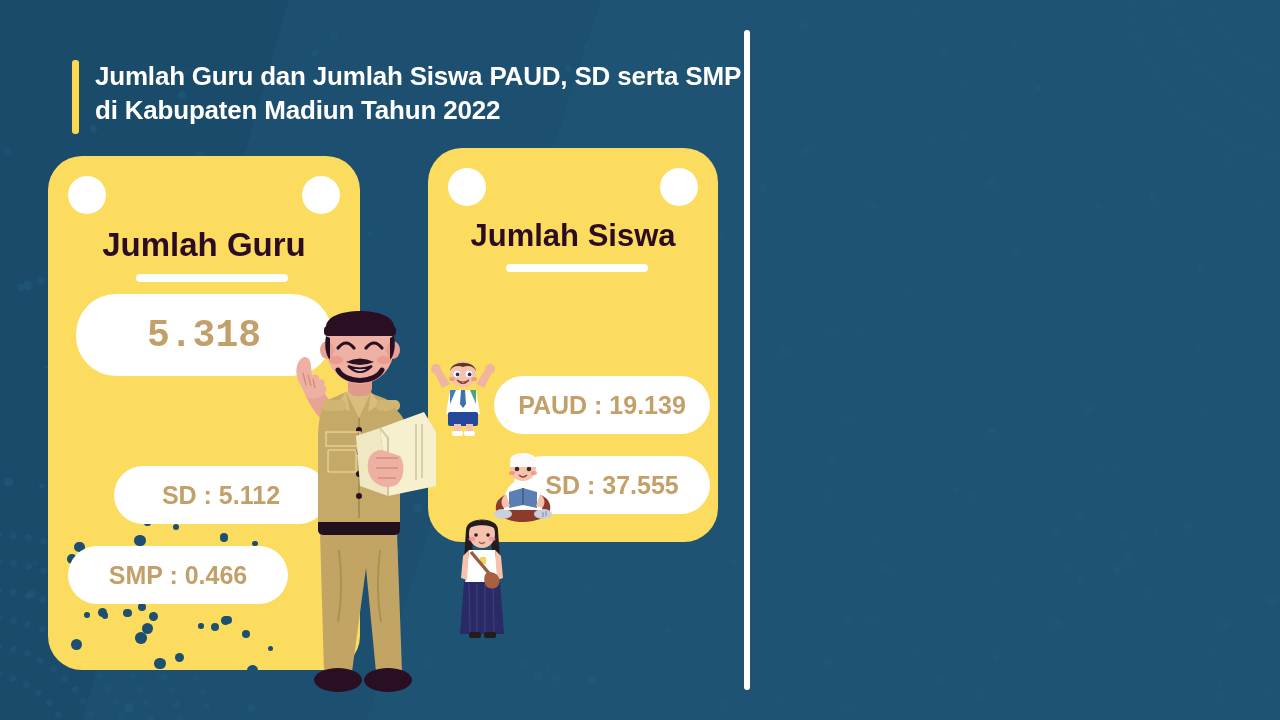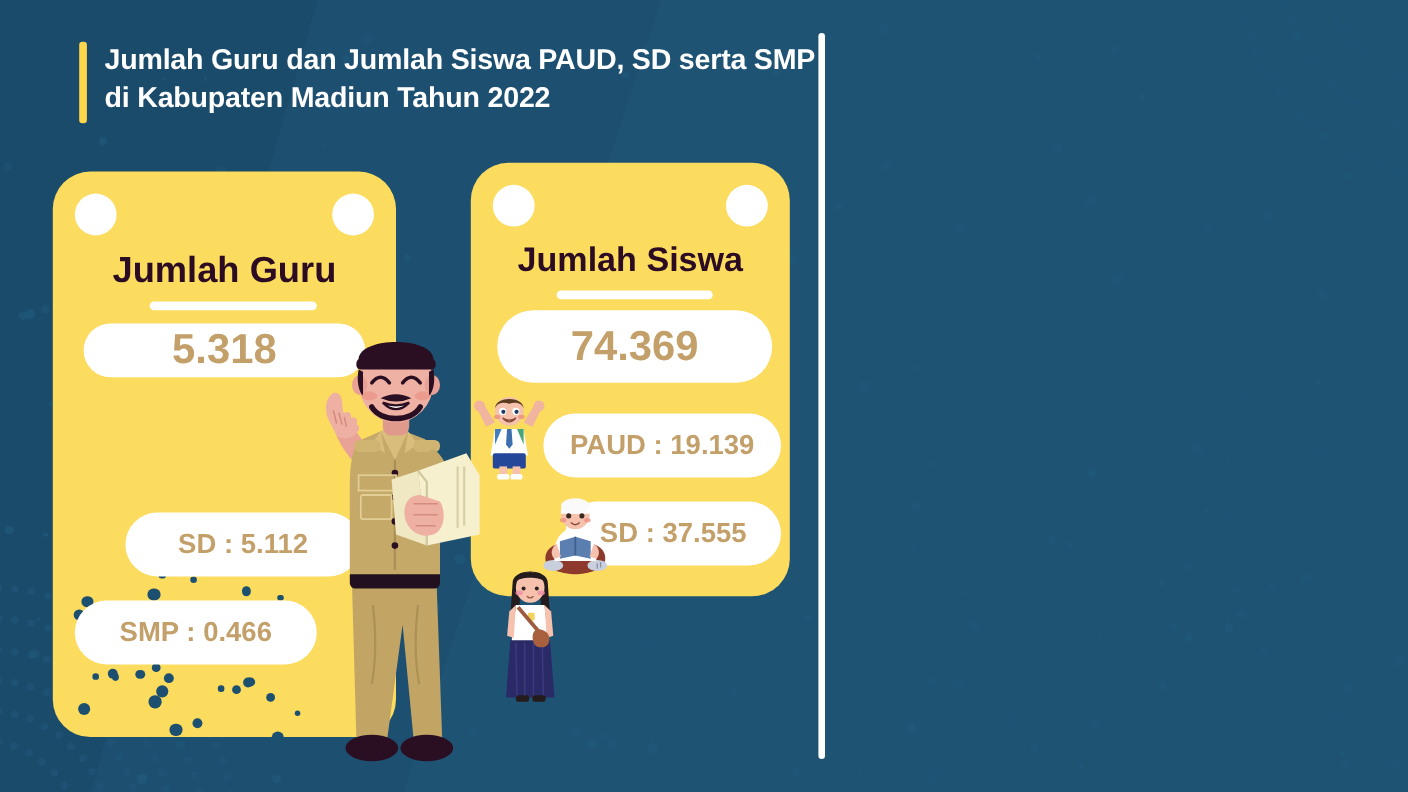--- a/index.html
+++ b/index.html
@@ -43,21 +43,21 @@
     width:6px; height:660px; background:#ffffff; border-radius:3px;
   }
 
   
   .title-wrap { position:absolute; display:flex; gap:16px; align-items:flex-start; }
   .title-bar { width:7px; border-radius:3px; background:#ffd74d; flex:none; }
   .title-text {
     color:#ffffff; font-weight:bold; line-height:1.3;
     letter-spacing:-0.2px;
   }
-  #title-left  { left:52px; top:38px; width:690px;padding-left:20px; }
+  #title-left  { left:52px; top:60px; width:690px;padding-left:20px; }
   #title-left .title-bar { height:74px; }
   #title-left .title-text { font-size:26px; }
 
   
   .card {
     position:absolute;
     background:#fbdc5f;
     border-radius:34px;
     overflow:hidden;
   }
@@ -89,21 +89,21 @@
     background:#ffffff;
     border-radius:40px;
     display:flex; align-items:center; justify-content:center;
     color:#c3a06a; font-weight:bold;
     white-space:nowrap;
   }
   .pill.big { font-size:38px; }
   .pill.sub { font-size:25px; }
 
   
-  #guru-total { left:28px;  top:138px; width:256px; height:49px; }
+  #guru-total { left:28px;  top:138px; width:256px; height:82px;font-family:Liberation Mono, monospace; }
   #guru-paud  { left:26px;  top:232px; width:226px; height:58px; }
   #guru-sd    { left:66px;  top:310px; width:214px; height:58px; }
   #guru-smp   { left:20px;  top:390px; width:220px; height:58px; }
 
   
   #siswa-total{ left:24px;  top:134px; width:250px; height:66px; }
   #siswa-paud { left:66px;  top:228px; width:216px; height:58px; }
   #siswa-sd   { left:86px;  top:308px; width:196px; height:58px; }
   #siswa-smp  { left:82px;  top:404px; width:204px; height:58px; }
 
@@ -482,21 +482,20 @@
     <div class="pill big" id="guru-total">5.318</div>
     <div class="pill sub" id="guru-sd">SD : 5.112</div>
     <div class="pill sub" id="guru-smp">SMP : 0.466</div>
   </div>
 
   <div class="card" id="card-siswa">
     <div class="notch l"></div>
     <div class="notch r"></div>
     <div class="card-title">Jumlah Siswa</div>
     <div class="card-rule"></div>
-    <div class="pill big" id="siswa-total">74.369</div>
     <div class="pill sub" id="siswa-paud">PAUD : 19.139</div>
     <div class="pill sub" id="siswa-sd">SD : 37.555</div>
   </div>
 
   <div class="fig" id="teacher">
     <svg viewBox="0 0 185 420" width="185" height="420">
 
       <path d="M54 128 C36 112 28 96 26 82 C25 74 33 70 38 77 C44 86 50 97 60 108 Z" fill="#e8a396"></path>
 
       <path d="M24 84 C18 74 20 62 26 58 C31 55 35 60 35 66 L36 76 C40 73 44 75 43 80 C47 78 50 81 48 86 C50 86 52 89 49 93 C45 99 36 100 30 96 Z" fill="#eeb0a2"></path>

